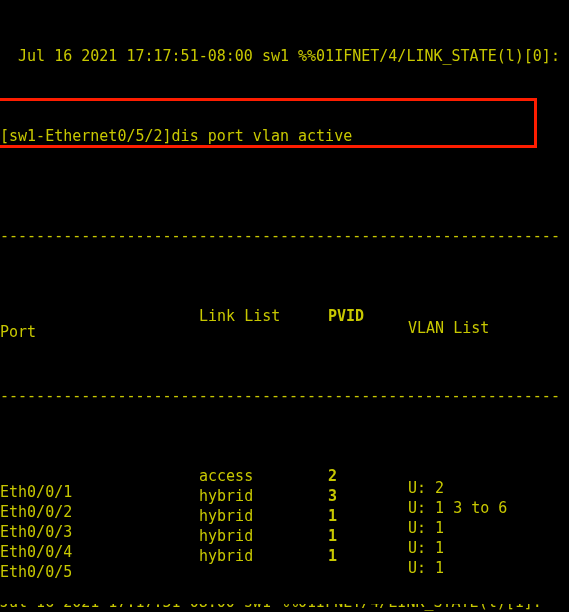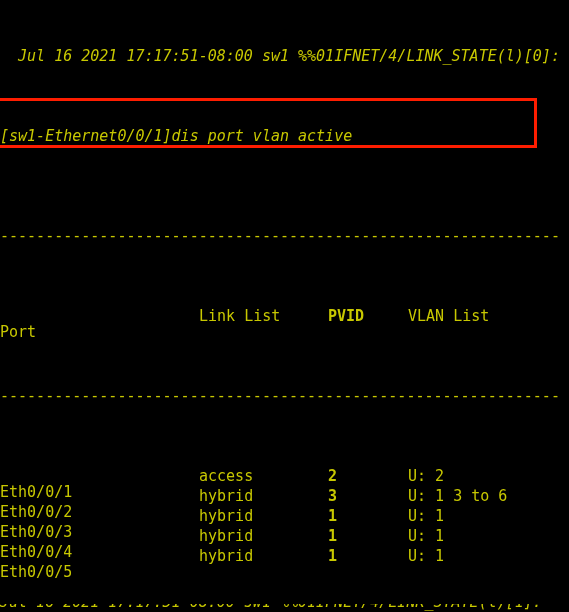--- a/index.html
+++ b/index.html
@@ -35,21 +35,20 @@
     color: #c8c800;
     white-space: pre;
     font-family: "DejaVu Sans Mono", "Liberation Mono", monospace;
   }
 
   .line {
     display: block;
     height: 20px;
     color: #c8c800;
     white-space: pre;
-    font-style: italic;
   }
 
   
   .rule {
     display: block;
     height: 20px;
     color: #c8c800;
     white-space: pre;
     overflow: hidden;
   }
@@ -74,21 +73,21 @@
   }
   .row .c-pvid {
     position: absolute;
     left: 328px;
     top: 0;
     font-weight: bold;
   }
   .row .c-vlan {
     position: absolute;
     left: 408px;
-    top: 0;
+    top: 12px;
     text-align: center;
   }
 
   
   #highlight-box {
     position: absolute;
     left: -3px;
     top: 98px;
     width: 540px;
     height: 50px;
@@ -119,21 +118,21 @@
 </style>
 </head>
 <body>
 
 <div id="terminal">
 
   <div id="console">
 
     <span class="line">  Jul 16 2021 17:17:51-08:00 sw1 %%01IFNET/4/LINK_STATE(l)[0]:</span>
 
-    <span class="line">[sw1-Ethernet0/0/1]dis port vlan active</span>
+    <span class="line">[sw1-Ethernet0/5/2]dis port vlan active</span>
 
 
     <span class="rule">--------------------------------------------------------------</span>
 
     <span class="row">
       <span class="c-port">Port</span>
       <span class="c-link">Link List</span>
       <span class="c-pvid">PVID</span>
       <span class="c-vlan">VLAN List</span>
     </span>

